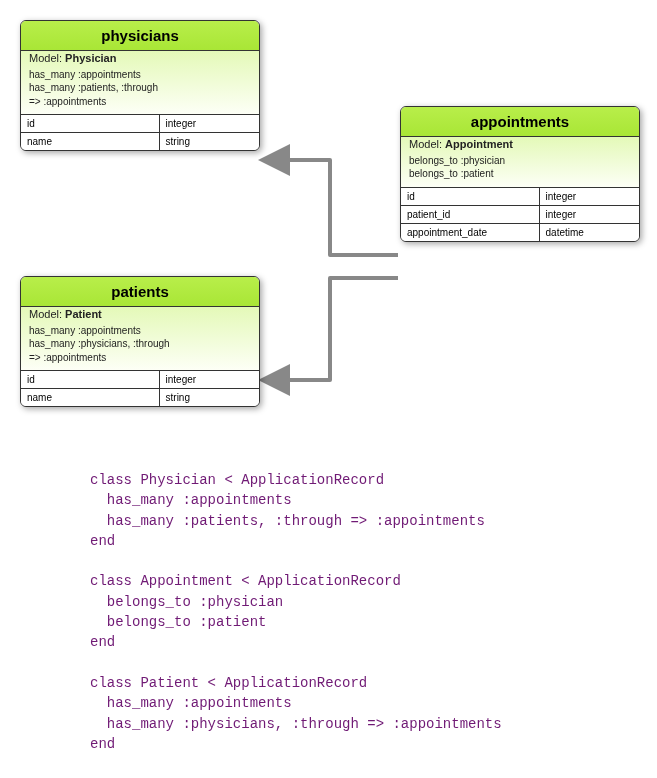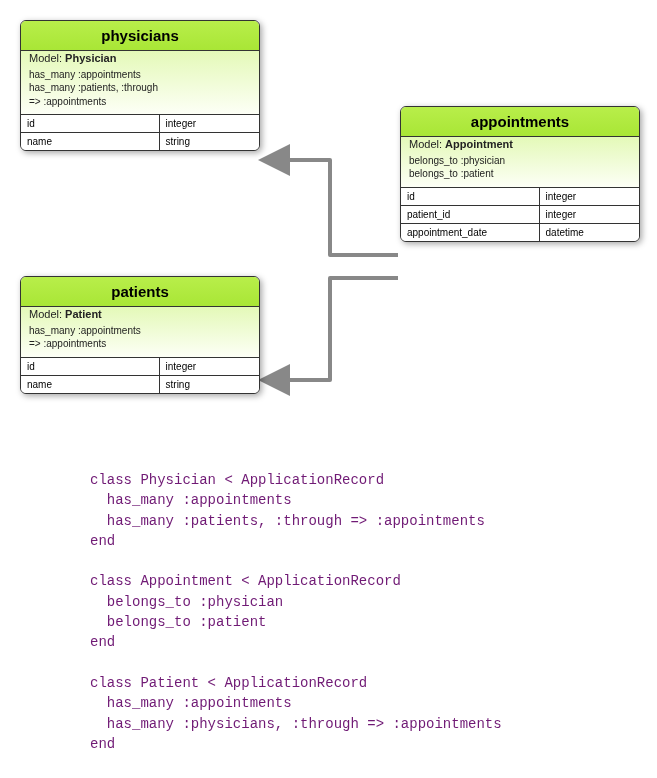--- a/index.html
+++ b/index.html
@@ -113,20 +113,21 @@
       </tr>
     </tbody>
       </table>
   </div>
 
   <div class="entity-box" style="left:20px; top:256px; width:240px;margin-top:20px;">
     <div class="entity-header">patients</div>
     <div class="entity-meta">
       <div class="model-line"><span>Model:</span> <b>Patient</b></div>
       <div>has_many :appointments</div>
+      <div>has_many :physicians, :through</div>
       <div>=&gt; :appointments</div>
     </div>
     <table class="schema-table">
       <tbody>
           <tr>
         <td style="width:58%">id</td>
         <td>integer</td>
       </tr>
       <tr>
         <td>name</td>

